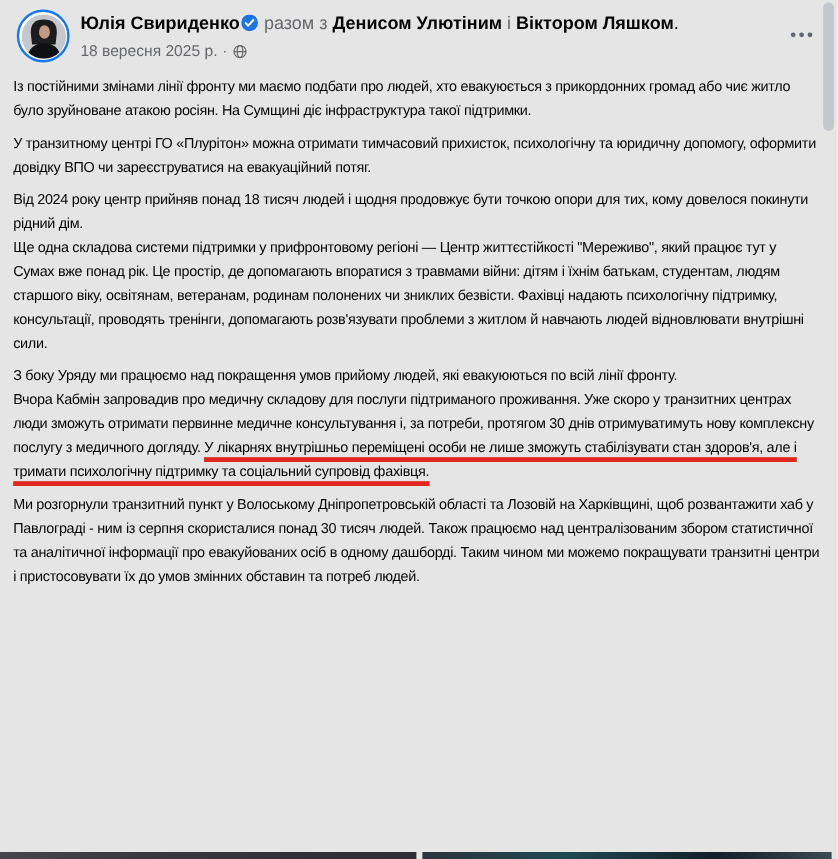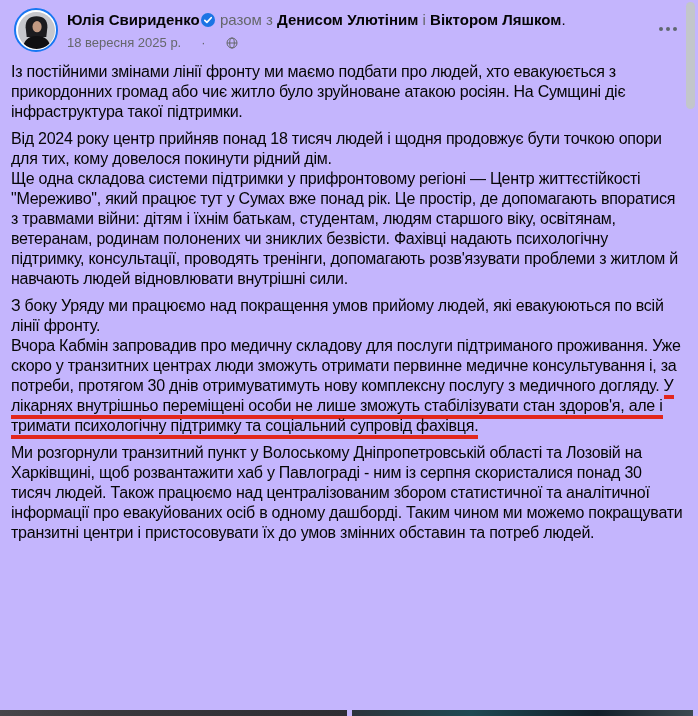--- a/index.html
+++ b/index.html
@@ -6,21 +6,21 @@
     --accent-blue:#1877f2;
     --text-primary:#050505;
     --text-secondary:#65676b;
     --underline-red:#e2271d;
   }
   *{margin:0;padding:0;box-sizing:border-box;}
   html,body{background:#fff;}
   .page{
     position:relative;
     width:698px;height:716px;
-    background:#c4b5fd;
+    background:#e5e5e5;
     overflow:hidden;
     font-family:"Liberation Sans","DejaVu Sans",sans-serif;
     color:var(--text-primary);
   }
   
   .post-header{
     position:relative;
     display:flex;
     align-items:flex-start;
     padding:8px 46px 0 14px;
@@ -57,21 +57,21 @@
   }
   .vbadge{
     display:inline-block;
     vertical-align:-2px;
     margin:0 1px;
   }
   .meta-line{
     margin-top:3px;
     display:flex;
     align-items:center;
-    gap:20px;
+    gap:4px;
     font-size:13px;
     line-height:16px;
     color:var(--text-secondary);
     cursor:pointer;
   }
   .globe{display:inline-flex;}
   .more-btn{
     position:absolute;
     top:18px;right:16px;
     width:28px;height:22px;
@@ -83,21 +83,21 @@
     border-radius:4px;
   }
   .more-btn i{
     width:4px;height:4px;
     border-radius:50%;
     background:#606770;
   }
   
   .post-body{
     padding:10px 14px 0 11px;
-    font-size:16px;
+    font-size:12px;
     line-height:20px;
     letter-spacing:-0.25px;
     color:var(--text-primary);
   }
   .post-body p{margin:0 0 7px 0;}
   .red-underline{
     border-bottom:4px solid var(--underline-red);
     padding-bottom:1px;
   }
   
@@ -157,20 +157,21 @@
 
     <div class="more-btn">
       <i></i>
         <i></i>
         <i></i>
     </div>
   </div>
 
   <div class="post-body" id="post-body">
       <p><span>Із постійними змінами лінії фронту ми маємо подбати про людей, хто евакуюється з прикордонних громад або чиє житло було зруйноване атакою росіян. На Сумщині діє інфраструктура такої підтримки.</span></p>
+      <p><span>У транзитному центрі ГО «Плурітон» можна отримати тимчасовий прихисток, психологічну та юридичну допомогу, оформити довідку ВПО чи зареєструватися на евакуаційний потяг.</span></p>
       <p><span>Від 2024 року центр прийняв понад 18 тисяч людей і щодня продовжує бути точкою опори для тих, кому довелося покинути рідний дім.</span><br><span>Ще одна складова системи підтримки у прифронтовому регіоні — Центр життєстійкості "Мереживо", який працює тут у Сумах вже понад рік. Це простір, де допомагають впоратися з травмами війни: дітям і їхнім батькам, студентам, людям старшого віку, освітянам, ветеранам, родинам полонених чи зниклих безвісти. Фахівці надають психологічну підтримку, консультації, проводять тренінги, допомагають розв'язувати проблеми з житлом й навчають людей відновлювати внутрішні сили.</span></p>
       <p><span>З боку Уряду ми працюємо над покращення умов прийому людей, які евакуюються по всій лінії фронту.</span><br><span>Вчора Кабмін запровадив про медичну складову для послуги підтриманого проживання. Уже скоро у транзитних центрах люди зможуть отримати первинне медичне консультування і, за потреби, протягом 30 днів отримуватимуть нову комплексну послугу з медичного догляду. </span><span class="red-underline">У лікарнях внутрішньо переміщені особи не лише зможуть стабілізувати стан здоров'я, але і тримати психологічну підтримку та соціальний супровід фахівця.</span></p>
       <p><span>Ми розгорнули транзитний пункт у Волоському Дніпропетровській області та Лозовій на Харківщині, щоб розвантажити хаб у Павлограді - ним із серпня скористалися понад 30 тисяч людей. Також працюємо над централізованим збором статистичної та аналітичної інформації про евакуйованих осіб в одному дашборді. Таким чином ми можемо покращувати транзитні центри і пристосовувати їх до умов змінних обставин та потреб людей.</span></p>
     </div>
 
   <div class="photo-strip">
     <div class="photo photo-left" id="photo-left" style="background: linear-gradient(90deg, rgb(71, 70, 75) 0%, rgb(58, 57, 62) 30%, rgb(51, 50, 56) 65%, rgb(46, 45, 51) 100%);"></div>
     <div class="photo photo-right" id="photo-right" style="background: linear-gradient(90deg, rgb(44, 52, 60) 0%, rgb(30, 73, 83) 35%, rgb(19, 31, 42) 72%, rgb(60, 74, 82) 100%);"></div>
   </div>
 

